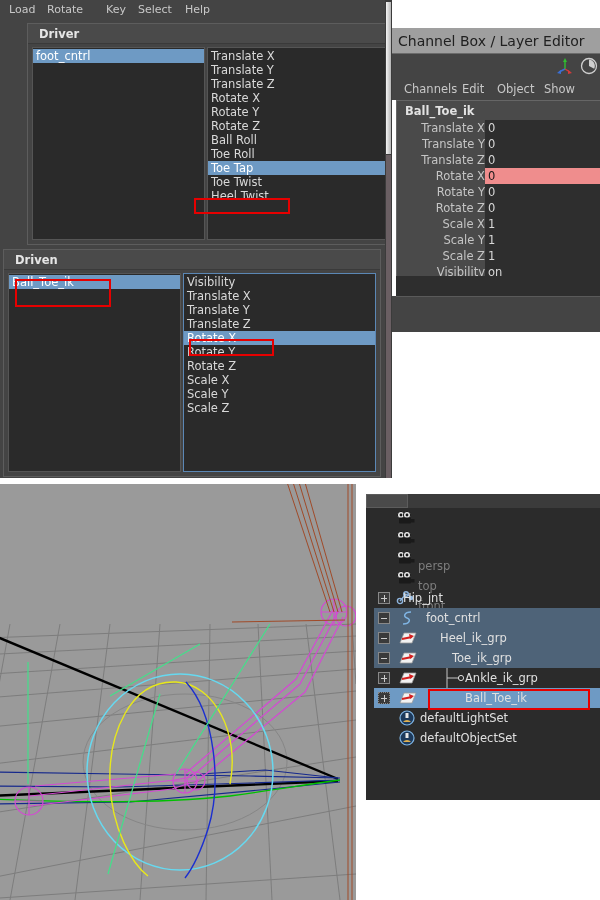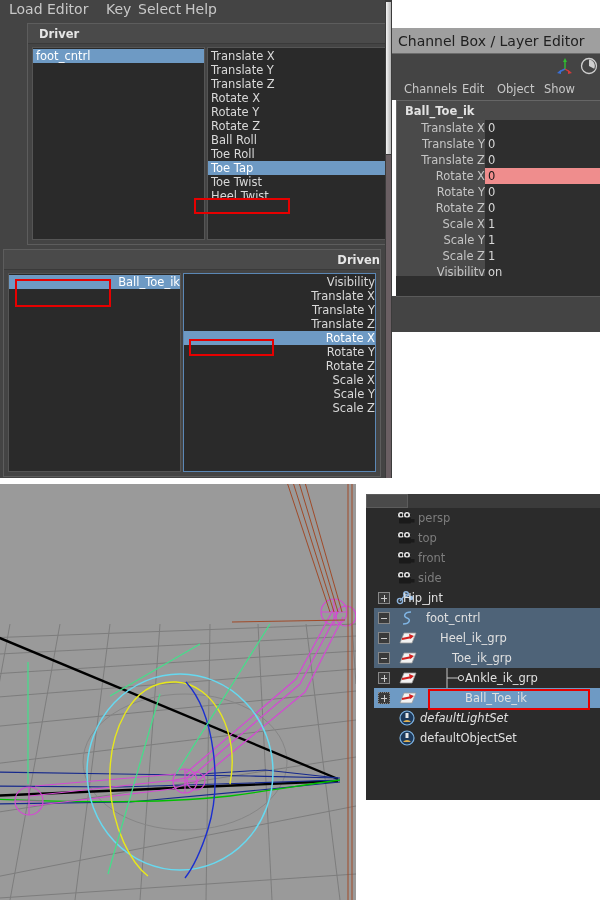--- a/index.html
+++ b/index.html
@@ -6,21 +6,21 @@
   body{width:600px;height:900px;position:relative;overflow:hidden;
        font-family:"DejaVu Sans","Liberation Sans",sans-serif;
        -webkit-font-smoothing:antialiased;}
 
   
   #sdk-window{position:absolute;left:0;top:0;width:392px;height:478px;
               background:#444444;overflow:hidden;}
   #sdk-menubar{position:absolute;left:0;top:0;width:392px;height:19px;
                background:#444444;}
   .menu-item{position:absolute;top:1px;height:17px;line-height:17px;
-             color:#c8c8c8;font-size:14px;padding:0 5px;cursor:default;}
+             color:#c8c8c8;font-size:11px;padding:0 5px;cursor:default;}
 
   .sdk-section{position:absolute;left:3px;width:376px;
                background:#444444;border:1px solid #5d5d5d;}
   .sdk-section-title{position:absolute;left:0;top:0;width:100%;height:20px;
                      line-height:20px;background:#4a4a4a;
                      border-bottom:1px solid #3a3a3a;
                      color:#e6e6e6;font-size:11.5px;font-weight:bold;
                      padding-left:11px;box-sizing:border-box;}
   .sdk-body{position:absolute;left:4px;top:23px;right:4px;bottom:4px;
             background:#444444;}
@@ -97,34 +97,34 @@
   .ol-row.sel{background:#4e6378;}
   .ol-row.sel-bright{background:#6e9ac4;}
   .ol-expand{position:absolute;left:4px;top:4px;width:12px;height:12px;
              border:1px solid #888;background:#3a3a3a;box-sizing:border-box;}
   .ol-expand:after{content:"";position:absolute;left:2px;top:5px;width:6px;height:1px;background:#ccc;}
   .ol-expand.plus:before{content:"";position:absolute;left:5px;top:2px;width:1px;height:7px;background:#ccc;}
   .ol-expand.dotted{border-style:dotted;}
   .ol-icon{position:absolute;top:2px;width:20px;height:16px;}
   .ol-label{position:absolute;top:2px;height:16px;line-height:16px;
             font-size:11.5px;white-space:nowrap;}
-  .ol-label.dim{color:#7d7d7d;}
+  .ol-label.dim{color:#7d7d7d;margin-top:48px;}
   .ol-label.norm{color:#e0e0e0;}
   .ol-tree{position:absolute;pointer-events:none;}
 
   svg{display:block;overflow:visible;}
 </style>
 </head>
 <body>
 
 <div id="sdk-window">
 
   <div id="sdk-menubar">
     <div class="menu-item" style="left:4px">Load</div>
-    <div class="menu-item" style="left:42px">Editor</div>
+    <div class="menu-item" style="left:42px">Rotate</div>
     <div class="menu-item" style="left:101px">Key</div>
     <div class="menu-item" style="left:133px">Select</div>
     <div class="menu-item" style="left:180px">Help</div>
   </div>
 
   <div class="sdk-section" style="top:23px;height:220px;margin-left:24px;">
     <div class="sdk-section-title">Driver</div>
     <div class="sdk-body">
       <div class="sdk-list left">
         <div class="list-row sel" style="margin-top:1px">foot_cntrl</div>
@@ -138,21 +138,21 @@
         <div class="list-row">Rotate Z</div>
         <div class="list-row">Ball Roll</div>
         <div class="list-row">Toe Roll</div>
         <div class="list-row sel">Toe Tap</div>
         <div class="list-row">Toe Twist</div>
         <div class="list-row">Heel Twist</div>
       </div>
     </div>
   </div>
 
-  <div class="sdk-section" style="top:249px;height:226px;text-align:right;">
+  <div class="sdk-section" style="top:249px;height:226px;">
     <div class="sdk-section-title">Driven</div>
     <div class="sdk-body">
       <div class="sdk-list left">
         <div class="list-row sel" style="margin-top:1px">Ball_Toe_ik</div>
       </div>
       <div class="sdk-list right focused">
         <div class="list-row" style="margin-top:1px">Visibility</div>
         <div class="list-row">Translate X</div>
         <div class="list-row">Translate Y</div>
         <div class="list-row">Translate Z</div>
@@ -504,21 +504,21 @@
     </div>
 
     <div class="ol-row" style="top:200px;">
       <span class="ol-icon" style="left:24px;">
         <svg width="18" height="16" viewBox="0 0 18 16">
           <circle cx="9" cy="8" r="7" fill="#1d3a5c" stroke="#7fb4e3" stroke-width="1.2"></circle>
           <path d="M5 12 A5 5 0 0 1 13 12 Z" fill="#e0b050"></path>
           <rect x="7.5" y="3" width="3" height="5" fill="#e8e8e8"></rect>
         </svg>
       </span>
-      <span class="ol-label norm" style="left:46px;font-style:italic;">defaultLightSet</span>
+      <span class="ol-label norm" style="left:46px;">defaultLightSet</span>
     </div>
 
     <div class="ol-row" style="top:220px;">
       <span class="ol-icon" style="left:24px;">
         <svg width="18" height="16" viewBox="0 0 18 16">
           <circle cx="9" cy="8" r="7" fill="#1d3a5c" stroke="#7fb4e3" stroke-width="1.2"></circle>
           <path d="M5 12 A5 5 0 0 1 13 12 Z" fill="#e0b050"></path>
           <rect x="7.5" y="3" width="3" height="5" fill="#e8e8e8"></rect>
         </svg>
       </span>

